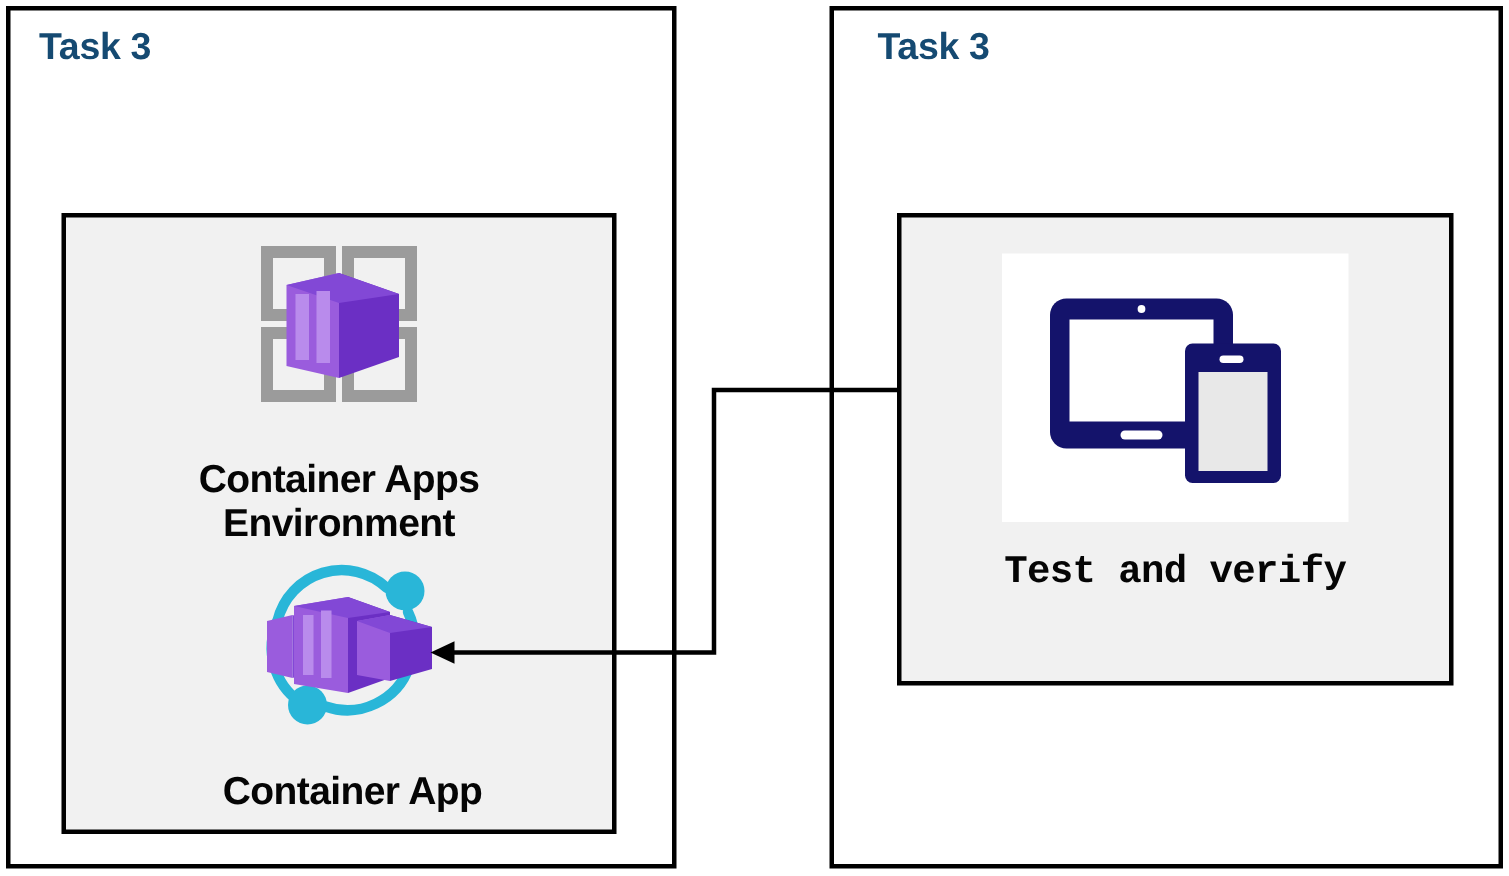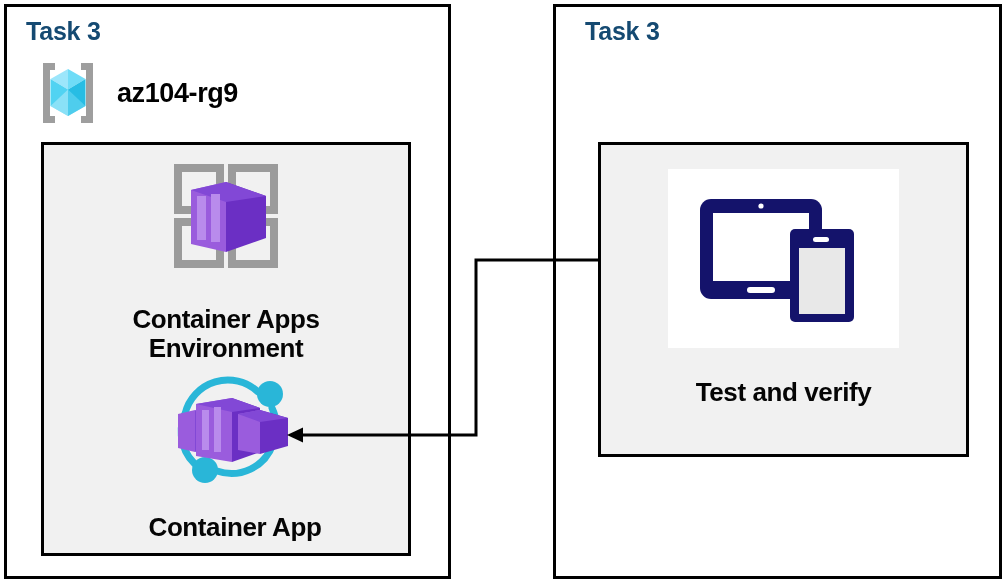--- a/index.html
+++ b/index.html
@@ -99,61 +99,41 @@
   #tv-tile {
     width: 231px;
     height: 179px;
     margin: 0 auto;
     background: #ffffff;
     display: flex;
     align-items: center;
     justify-content: center;
   }
   #tv-icon { width: 175px; height: 135px; display: block; }
-  #tv-node .node-caption { margin-top: 30px; }
+  #tv-node .node-caption { margin-top: 19px; font-family: Liberation Mono, monospace; }
 
   
   #connector {
     position: absolute;
     left: 0;
     top: 0;
     width: 1006px;
     height: 584px;
     pointer-events: none;
   }
 </style>
 </head>
 <body>
 
 <div id="canvas">
 
   <div id="task1-panel" class="task-panel"></div>
 
   <div id="task1-heading" class="task-heading">Task 3</div>
 
-  <div id="rg-row">
-    <svg id="rg-icon" viewBox="0 0 70 70">
-
-      <path d="M22 5 L10 5 L10 65 L22 65 L22 58 L17 58 L17 12 L22 12 Z" fill="#9e9e9e"></path>
-
-      <path d="M48 5 L60 5 L60 65 L48 65 L48 58 L53 58 L53 12 L48 12 Z" fill="#9e9e9e"></path>
-
-      <path d="M35 11 L17.5 21 L35 31.5 L35 11 Z" fill="#9ce6fb"></path>
-
-      <path d="M35 11 L52.5 21 L35 31.5 L35 11 Z" fill="#6fdcf7"></path>
-
-      <path d="M17.5 21 L17.5 48 L35 58 L35 31.5 Z" fill="#51d3f2"></path>
-
-      <path d="M52.5 21 L52.5 48 L35 58 L35 31.5 Z" fill="#27bde4"></path>
-
-      <path d="M17.5 48 L35 58 L35 31.5 Z" fill="#b9ecfc" opacity="0.55"></path>
-      <path d="M52.5 48 L35 58 L35 31.5 Z" fill="#7fe0f8" opacity="0.45"></path>
-    </svg>
-    <div id="rg-label">az104-rg9</div>
-  </div>
 
   <div id="task1-inner" class="inner-box"></div>
 
   <div id="cae-node" class="node">
     <svg id="cae-icon" viewBox="0 0 120 120">
 
       <g fill="none" stroke="#9b9b9b" stroke-width="8">
         <rect x="12" y="12" width="42" height="42"></rect>
         <rect x="66" y="12" width="42" height="42"></rect>
         <rect x="12" y="66" width="42" height="42"></rect>

